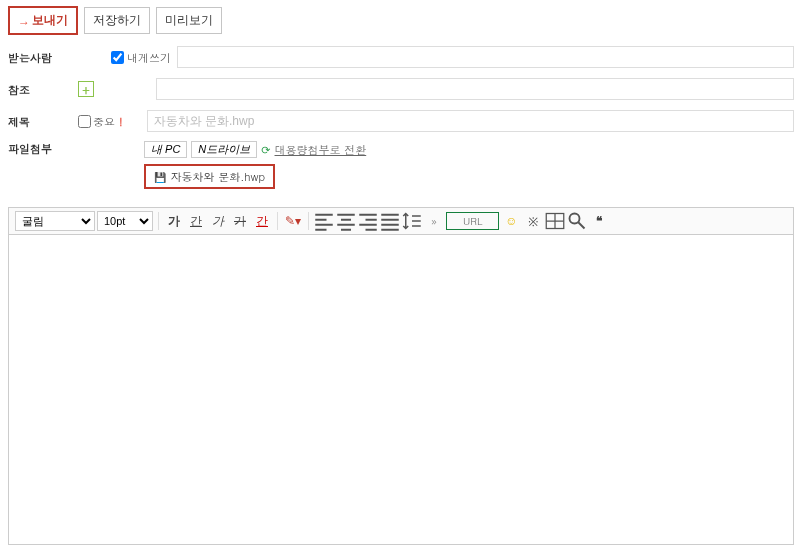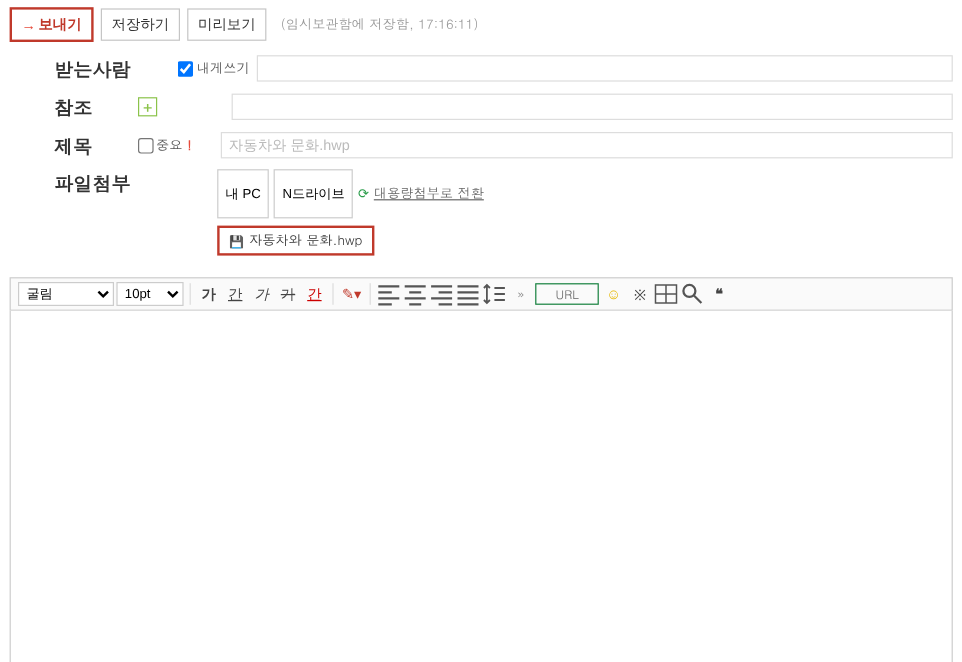--- a/index.html
+++ b/index.html
@@ -37,23 +37,22 @@
     .form-area { padding: 4px 8px; }
     .form-row {
       display: flex;
       align-items: center;
       margin-bottom: 8px;
       min-height: 24px;
     }
     .form-label {
       width: 70px;
       font-weight: bold;
-      font-size: 16px;
+      font-size: 11px;
       flex-shrink: 0;
-      margin-left: 37px;
     }
     .checkbox-wrap {
       display: inline-flex;
       align-items: center;
       gap: 3px;
       margin-right: 6px;
       font-size: 11px;
       color: #555;
       padding-left: 33px;
     }
@@ -81,23 +80,24 @@
       color: #e74c3c;
       font-weight: bold;
       margin-left: 2px;
     }
     .attach-row { display: flex; align-items: flex-start; }
     .attach-controls { display: flex; flex-direction: column; gap: 6px; flex: 1; }
     .attach-btns { display: flex; align-items: center; gap: 4px; }
     .small-btn {
       border: 1px solid #ccc;
       background: #fff;
-      padding: 12px 6px;
-      font-size: 11px;
-      cursor: pointer;
+      padding: 0 6px;
+      font-size: 11px;
+      cursor: pointer;
+      font-style: italic;
     }
     .refresh-icon { color: #2a9d4a; font-size: 11px; }
     .big-attach-label { font-size: 11px; color: #666; text-decoration: underline; }
     .attached-file {
       border: 2px solid #c0392b;
       padding: 3px 8px;
       display: inline-flex;
       align-items: center;
       gap: 4px;
       font-size: 11px;
@@ -166,21 +166,20 @@
 </head>
 <body>
 
 <div class="toolbar">
   <button class="btn primary">
     <span class="arrow-icon">→</span>
     <span>보내기</span>
   </button>
   <button class="btn">저장하기</button>
   <button class="btn">미리보기</button>
-  <span class="status-text">(임시보관함에 저장함, 17:16:11)</span>
 </div>
 
 <div class="form-area">
 
   <div class="form-row">
     <div class="form-label">받는사람</div>
     <label class="checkbox-wrap">
       <input type="checkbox" checked="" style="">
       <span>내게쓰기</span>
     </label>

